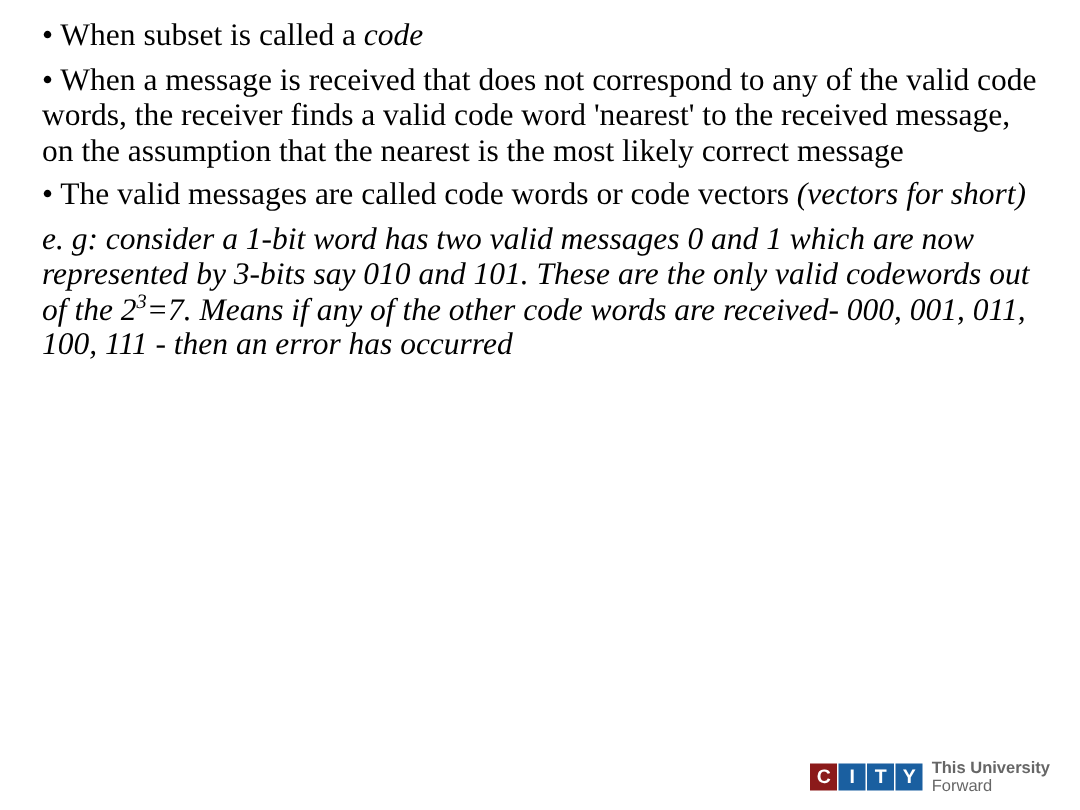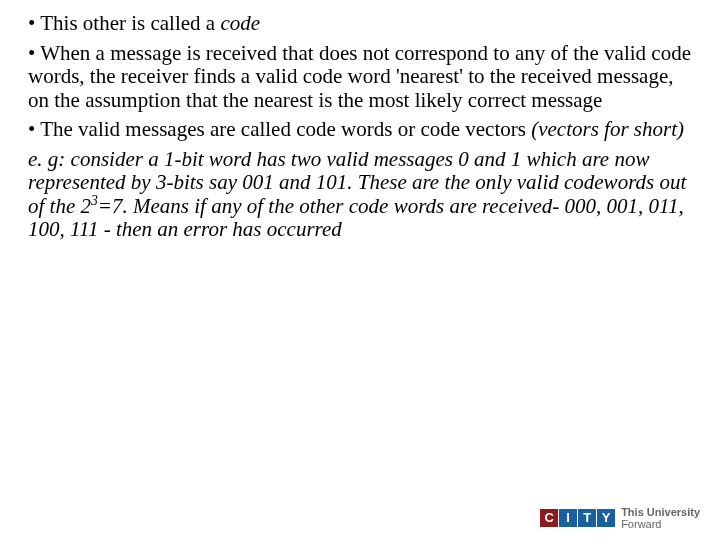--- a/index.html
+++ b/index.html
@@ -19,31 +19,31 @@
   .logo-text { font-family: Arial, sans-serif; font-size: 11px; color: #666; line-height: 1.1; }
   .logo-text .b { font-weight: bold; }
 </style>
 </head>
 <body>
 
 <div class="slide">
 
 
   <div class="para">
-    <span>• This other is called a </span><span class="italic">code</span>
+    <span>• When subset is called a </span><span class="italic">code</span>
   </div>
 
   <div class="para">• When a message is received that does not correspond to any of the valid code words, the receiver finds a valid code word 'nearest' to the received message, on the assumption that the nearest is the most likely correct message</div>
 
   <div class="para">
     <span>• The valid messages are called code words or code vectors </span><span class="italic">(vectors for short)</span>
   </div>
 
   <div class="para italic">
-    <span>e. g: consider a 1-bit word has two valid messages 0 and 1 which are now represented by 3-bits say 001 and 101. These are the only valid codewords out of the 2</span><sup>3</sup><span>=7. Means if any of the other code words are received- 000, 001, 011, 100, 111 - then an error has occurred</span>
+    <span>e. g: consider a 1-bit word has two valid messages 0 and 1 which are now represented by 3-bits say 010 and 101. These are the only valid codewords out of the 2</span><sup>3</sup><span>=7. Means if any of the other code words are received- 000, 001, 011, 100, 111 - then an error has occurred</span>
   </div>
 
   <div class="logo">
     <div class="logo-squares">
       <div class="sq c1">C</div>
       <div class="sq c2">I</div>
       <div class="sq c3">T</div>
       <div class="sq c4">Y</div>
     </div>
     <div class="logo-text">

